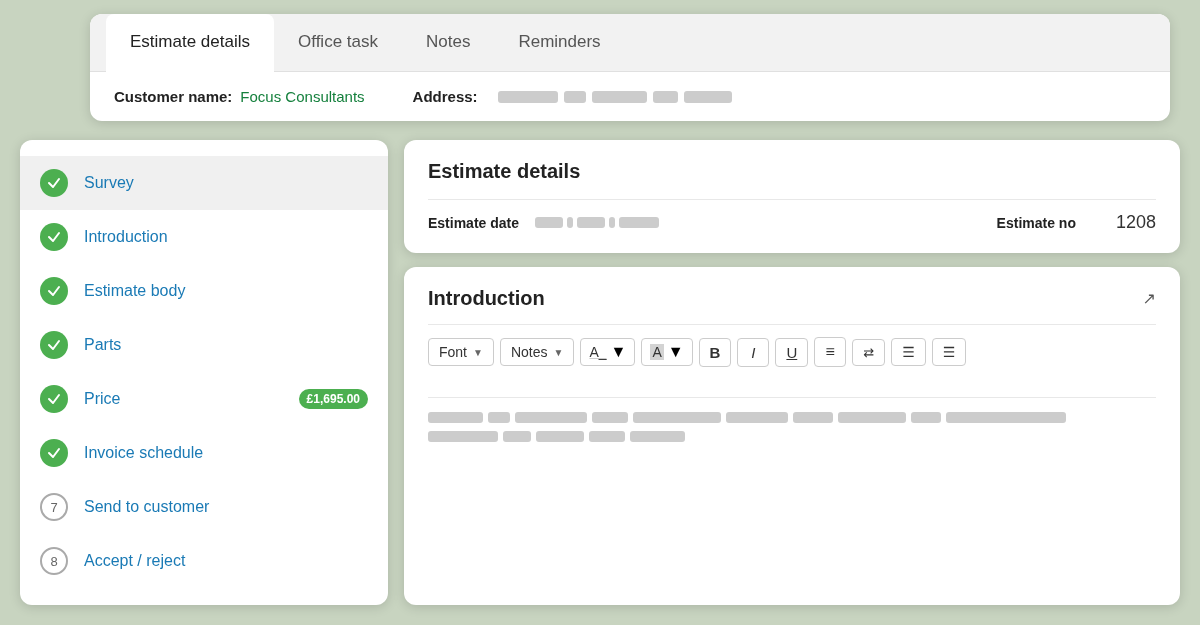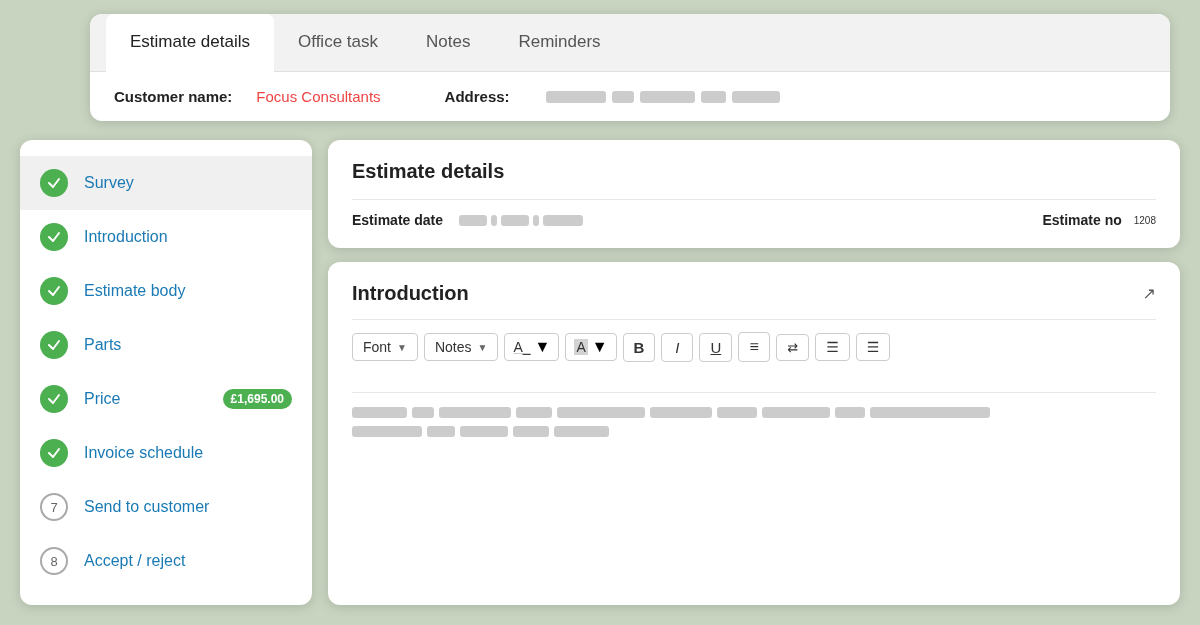--- a/index.html
+++ b/index.html
@@ -46,32 +46,32 @@
       color: #222;
       border-bottom: 2px solid #fff;
       margin-bottom: -1px;
       border-radius: 8px 8px 0 0;
     }
 
     .top-card-body {
       padding: 16px 24px;
       display: flex;
       align-items: center;
-      gap: 24px;
+      gap: 8px;
     }
 
     .customer-label {
       font-weight: 700;
       font-size: 15px;
       color: #222;
     }
 
     .customer-value {
       font-size: 15px;
-      color: #ef4444;
+      color: #15803d;
       margin-right: 40px;
     }
 
     .address-label {
       font-weight: 700;
       font-size: 15px;
       color: #222;
       margin-right: 12px;
     }
 
@@ -93,21 +93,21 @@
       top: 140px;
       left: 20px;
       right: 20px;
       bottom: 20px;
       display: flex;
       gap: 16px;
     }
 
     
     .sidebar {
-      width: 292px;
+      width: 368px;
       background: #fff;
       border-radius: 12px;
       box-shadow: 0 2px 12px rgba(0,0,0,0.15);
       padding: 16px 0;
       flex-shrink: 0;
     }
 
     .sidebar-item {
       display: flex;
       align-items: center;
@@ -211,22 +211,23 @@
       align-items: center;
     }
 
     .det-block {
       height: 11px;
       background: #ccc;
       border-radius: 3px;
     }
 
     .detail-value {
-      font-size: 10px;
+      font-size: 18px;
       color: #333;
+      margin-left: 28px;
     }
 
     .estimate-no-section {
       margin-left: auto;
       display: flex;
       align-items: center;
       gap: 12px;
     }
 
     

